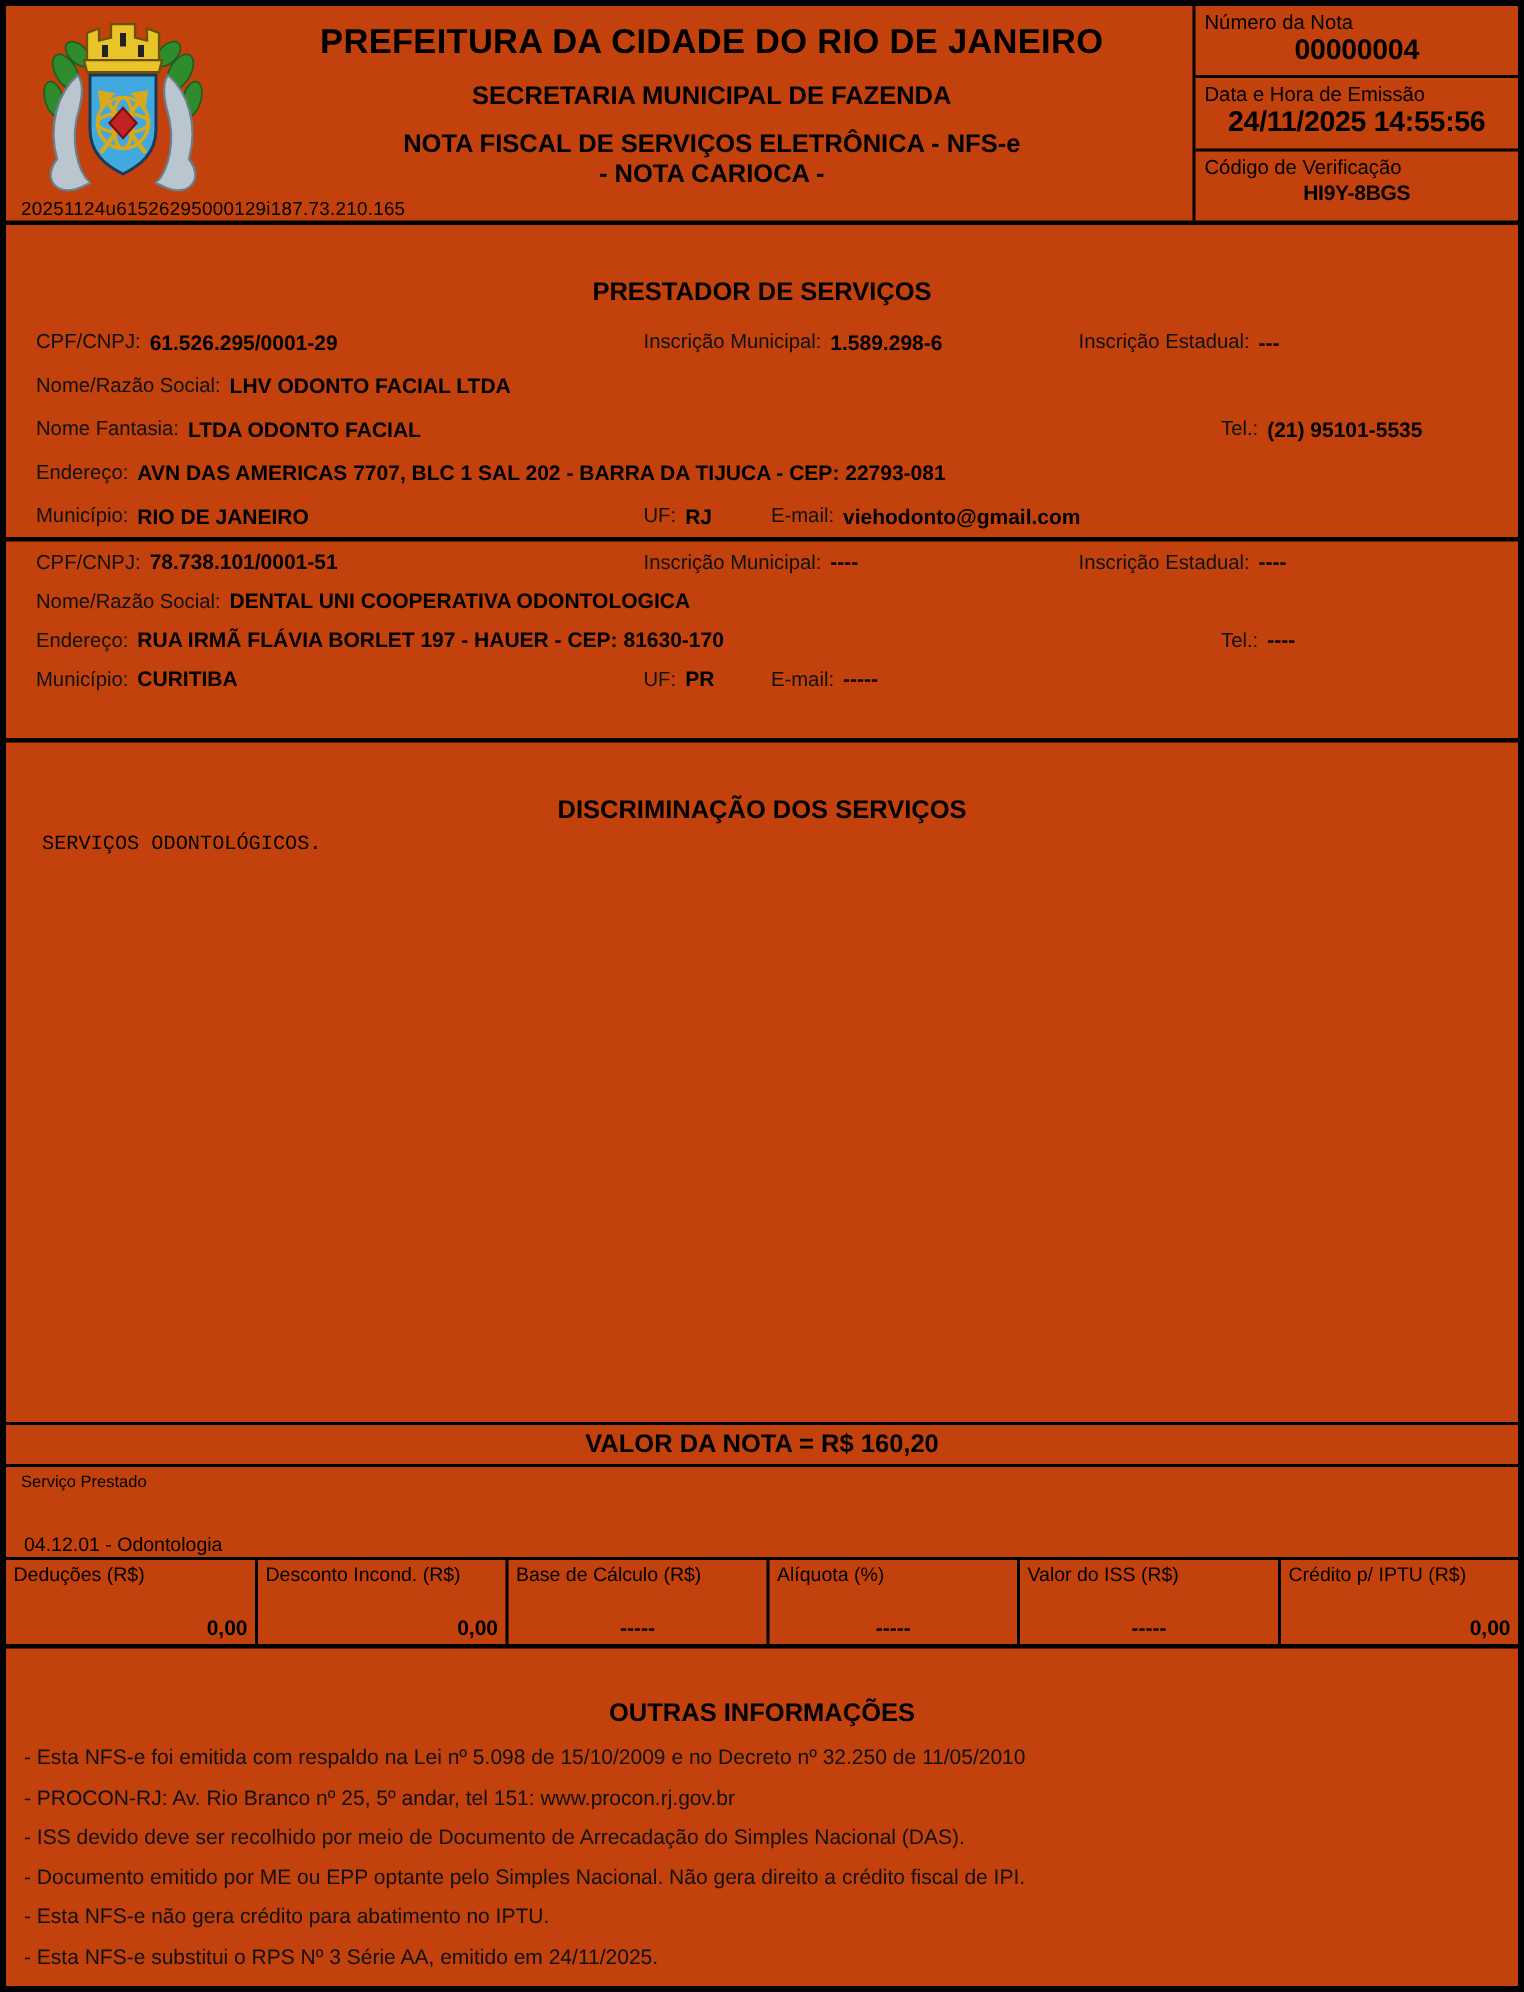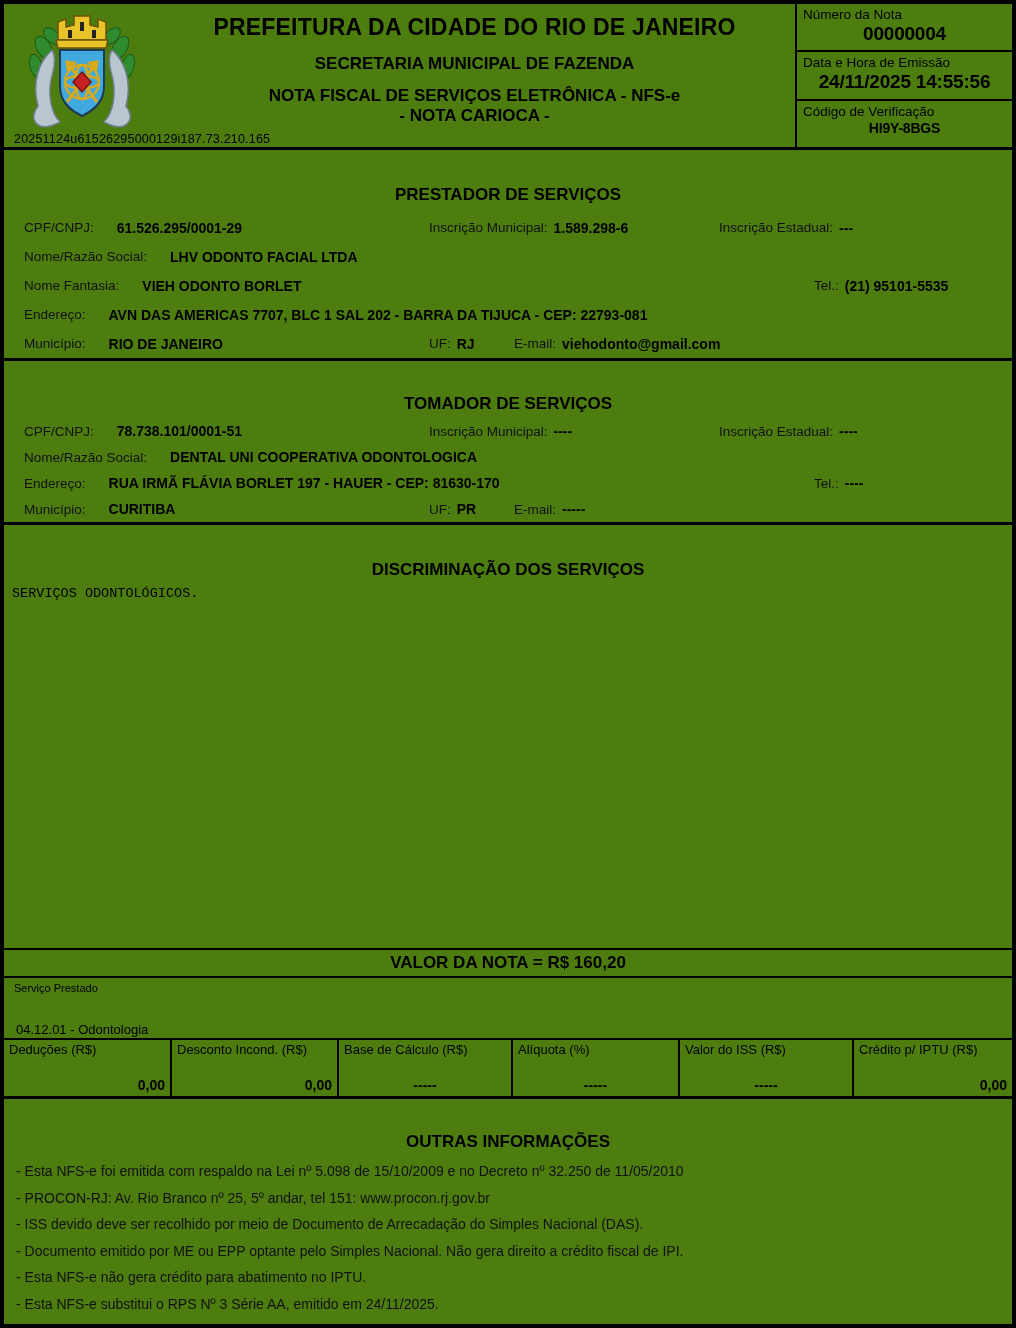--- a/index.html
+++ b/index.html
@@ -8,21 +8,21 @@
     font-family: "Liberation Sans", "DejaVu Sans", sans-serif;
     color: #000;
     width: 1016px;
   }
   .page {
     width: 1016px;
     height: 1328px;
     border: 4px solid #000;
     display: flex;
     flex-direction: column;
-    background: #4d7c0f;
+    background: #c2410c;
   }
 
   
   .header { display: flex; height: 146px; flex: 0 0 auto; border-bottom: 3px solid #000; }
   .header-left { flex: 1 1 auto; position: relative; }
   .logo { position: absolute; left: 14px; top: 6px; width: 128px; height: 124px; }
   .titles {
     position: absolute; left: 150px; right: 0; top: 0; bottom: 0;
     display: flex; flex-direction: column; align-items: center;
     padding-top: 10px;
@@ -42,40 +42,40 @@
   .hr-box { flex: 1 1 0; padding: 2px 6px 3px 6px; }
   .hr-box + .hr-box { border-top: 2px solid #000; }
   .hr-label { font-size: 13.5px; line-height: 17px; }
   .hr-value { font-size: 19px; font-weight: bold; text-align: center; letter-spacing: -0.2px; }
   .hr-value.code { font-size: 14px; }
 
   
   .section-title { text-align: center; font-size: 17px; font-weight: bold; padding-top: 4px; margin-top: 31px; }
   .lbl { font-size: 13.5px; color: #111; }
   .val { font-size: 14px; font-weight: bold; color: #000; }
-  .frow { position: relative; height: 29px; padding-left: 20px; display: flex; align-items: center; gap: 23px; }
+  .frow { position: relative; height: 29px; padding-left: 20px; display: flex; align-items: center; gap: 6px; }
   .abs { position: absolute; display: flex; gap: 6px; align-items: center; }
   .at-im    { left: 425px; }
   .at-ie    { left: 715px; }
   .at-tel   { left: 810px; }
   .at-uf    { left: 425px; }
   .at-email { left: 510px; }
 
   
   .prestador { flex: 0 0 178px; }
   .prestador .section-title { margin-bottom: 8px; }
   .tomador { flex: 0 0 134px; border-top: 3px solid #000; }
   .tomador .frow { height: 26px; }
   .tomador .section-title { padding-top: 2px; margin-bottom: 4px; }
 
   
   .discriminacao { flex: 1 1 auto; border-top: 3px solid #000; display: flex; flex-direction: column; }
   .discriminacao-body {
     font-family: "Liberation Mono", "DejaVu Sans Mono", monospace;
-    font-size: 13.5px; padding: 6px 8px; white-space: pre-wrap; flex: 1 1 auto;
+    font-size: 13.5px; padding: 6px 24px; white-space: pre-wrap; flex: 1 1 auto;
   }
 
   
   .valor-bar {
     flex: 0 0 30px; border-top: 2px solid #000; border-bottom: 2px solid #000;
     text-align: center; font-size: 17px; font-weight: bold;
     display: flex; align-items: center; justify-content: center;
   }
 
   
@@ -190,21 +190,21 @@
         <span class="lbl">Inscrição Estadual:</span>
         <span class="val">---</span>
       </span>
     </div>
     <div class="frow">
       <span class="lbl">Nome/Razão Social:</span>
       <span class="val">LHV ODONTO FACIAL LTDA</span>
     </div>
     <div class="frow">
       <span class="lbl">Nome Fantasia:</span>
-      <span class="val">VIEH ODONTO BORLET</span>
+      <span class="val">LTDA ODONTO FACIAL</span>
       <span class="abs at-tel">
         <span class="lbl">Tel.:</span>
         <span class="val">(21) 95101-5535</span>
       </span>
     </div>
     <div class="frow">
       <span class="lbl">Endereço:</span>
       <span class="val">AVN DAS AMERICAS 7707, BLC 1 SAL 202 - BARRA DA TIJUCA - CEP: 22793-081</span>
     </div>
     <div class="frow">
@@ -215,21 +215,20 @@
         <span class="val">RJ</span>
       </span>
       <span class="abs at-email">
         <span class="lbl">E-mail:</span>
         <span class="val">viehodonto@gmail.com</span>
       </span>
     </div>
   </div>
 
   <div class="tomador">
-    <div class="section-title">TOMADOR DE SERVIÇOS</div>
     <div class="frow">
       <span class="lbl">CPF/CNPJ:</span>
       <span class="val">78.738.101/0001-51</span>
       <span class="abs at-im">
         <span class="lbl">Inscrição Municipal:</span>
         <span class="val">----</span>
       </span>
       <span class="abs at-ie">
         <span class="lbl">Inscrição Estadual:</span>
         <span class="val">----</span>

